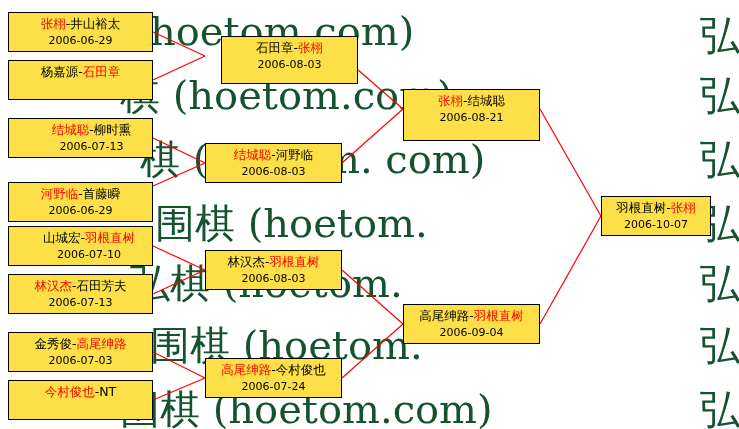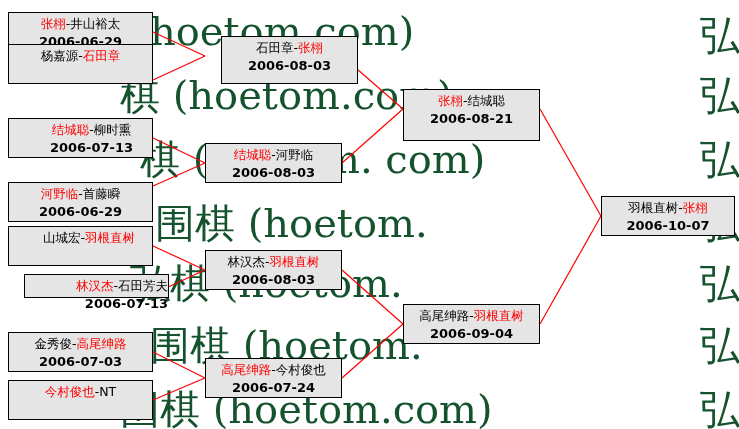--- a/index.html
+++ b/index.html
@@ -33,31 +33,31 @@
   svg.lines {
     position: absolute;
     left: 0; top: 0;
     z-index: 1;
     pointer-events: none;
   }
   .node {
     position: absolute;
     box-sizing: border-box;
     border: 1px solid #000000;
-    background: #e5e5e5;
+    background: #fde047;
     z-index: 2;
     text-align: center;
     font-size: 12.5px;
     line-height: 1.45;
     color: #000000;
     padding-top: 2px;
     font-family: "DejaVu Sans", "Liberation Sans", sans-serif;
   }
   .node .players { white-space: nowrap; }
-  .node .date { white-space: nowrap; font-size: 13px; font-weight: bold; }
+  .node .date { white-space: nowrap; font-size: 11px; }
   .red { color: #ff0000; }
   .blk { color: #000000; }
 </style>
 </head>
 <body>
 
 <div id="root">
   <div class="watermark-layer">
       <div class="wm wm-big" style="left: 150px; top: 8px;">hoetom.com)</div>
       <div class="wm wm-big" style="left: 700px; top: 8px;">弘</div>
@@ -88,35 +88,36 @@
       <line x1="342" y1="270" x2="403" y2="324" stroke="#ff0000" stroke-width="1.2"></line>
       <line x1="342" y1="378" x2="403" y2="324" stroke="#ff0000" stroke-width="1.2"></line>
       <line x1="540" y1="109" x2="601" y2="216" stroke="#ff0000" stroke-width="1.2"></line>
       <line x1="540" y1="324" x2="601" y2="216" stroke="#ff0000" stroke-width="1.2"></line>
     </svg>
   <div id="nodes">
       <div class="node" style="left: 8px; top: 12px; width: 145px; height: 40px;">
         <div class="players"><span class="red">张栩</span><span class="blk">-</span><span class="blk">井山裕太</span></div>
         <div class="date blk">2006-06-29</div>
       </div>
-      <div class="node" style="left: 8px; top: 44px; width: 145px; height: 40px;">
+      <div class="node" style="left: 8px; top: 60px; width: 145px; height: 40px;">
         <div class="players"><span class="blk">杨嘉源</span><span class="blk">-</span><span class="red">石田章</span></div>
       </div>
       <div class="node" style="left: 8px; top: 118px; width: 145px; height: 40px; padding-left: 22px;">
         <div class="players"><span class="red">结城聪</span><span class="blk">-</span><span class="blk">柳时熏</span></div>
         <div class="date blk">2006-07-13</div>
       </div>
       <div class="node" style="left: 8px; top: 166px; width: 145px; height: 40px; margin-top: 16px;">
         <div class="players"><span class="red">河野临</span><span class="blk">-</span><span class="blk">首藤瞬</span></div>
         <div class="date blk">2006-06-29</div>
       </div>
       <div class="node" style="left: 8px; top: 226px; width: 145px; height: 40px; padding-left: 17px;">
         <div class="players"><span class="blk">山城宏</span><span class="blk">-</span><span class="red">羽根直树</span></div>
+        <div class="date blk">2006-07-10</div>
       </div>
-      <div class="node" style="left: 24px; top: 274px; width: 145px; height: 24px; text-align: right;">
+      <div class="node" style="left: 8px; top: 274px; width: 145px; height: 40px;">
         <div class="players"><span class="red">林汉杰</span><span class="blk">-</span><span class="blk">石田芳夫</span></div>
         <div class="date blk">2006-07-13</div>
       </div>
       <div class="node" style="left: 8px; top: 332px; width: 145px; height: 40px;">
         <div class="players"><span class="blk">金秀俊</span><span class="blk">-</span><span class="red">高尾绅路</span></div>
         <div class="date blk">2006-07-03</div>
       </div>
       <div class="node" style="left: 8px; top: 380px; width: 145px; height: 40px;">
         <div class="players"><span class="red">今村俊也</span><span class="blk">-</span><span class="blk">NT</span></div>
         <div class="date blk"></div>
@@ -138,18 +139,18 @@
         <div class="date blk">2006-07-24</div>
       </div>
       <div class="node" style="left: 403px; top: 89px; width: 137px; height: 52px;">
         <div class="players"><span class="red">张栩</span><span class="blk">-</span><span class="blk">结城聪</span></div>
         <div class="date blk">2006-08-21</div>
       </div>
       <div class="node" style="left: 403px; top: 304px; width: 137px; height: 40px;">
         <div class="players"><span class="blk">高尾绅路</span><span class="blk">-</span><span class="red">羽根直树</span></div>
         <div class="date blk">2006-09-04</div>
       </div>
-      <div class="node" style="left: 601px; top: 196px; width: 134px; height: 40px;">
+      <div class="node" style="left: 601px; top: 196px; width: 110px; height: 40px;">
         <div class="players"><span class="blk">羽根直树</span><span class="blk">-</span><span class="red">张栩</span></div>
         <div class="date blk">2006-10-07</div>
       </div>
     </div>
 </div>
 
 </body></html>

